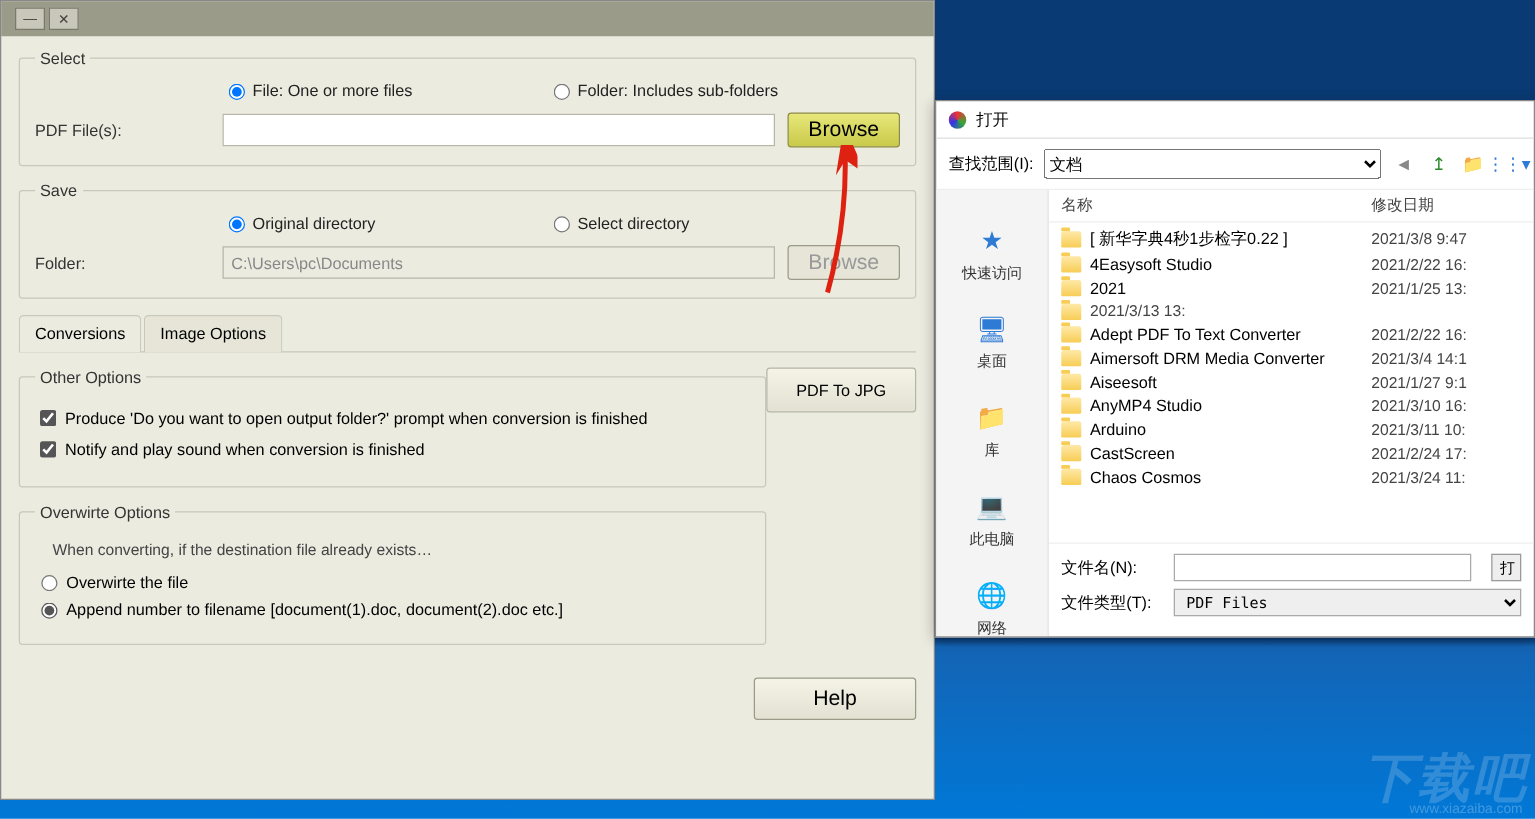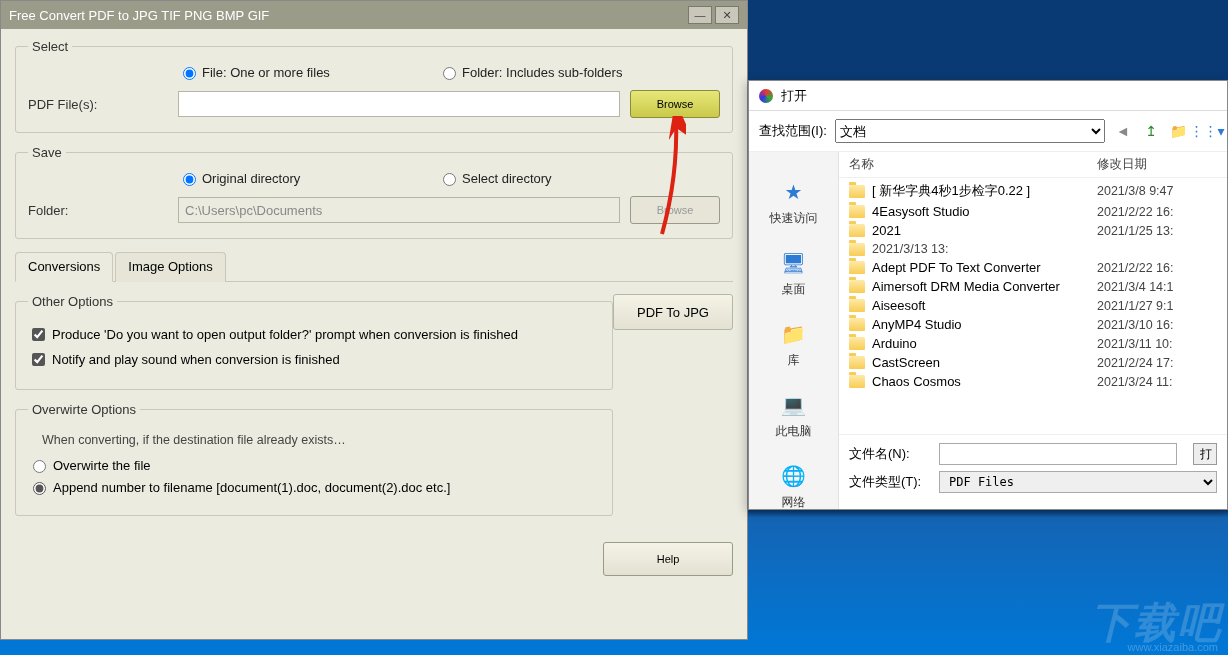--- a/index.html
+++ b/index.html
@@ -19,21 +19,21 @@
                  padding:10px 12px 14px; position:relative; }
   fieldset.grp > legend { padding:0 4px; font-size:13px; color:#333; }
   .row { display:flex; align-items:center; margin-top:10px; }
   .lbl { font-size:13px; color:#333; width:150px; }
   .radio { display:flex; align-items:center; font-size:13px; color:#222; }
   .radio input { margin-right:6px; }
   .txt { flex:1; height:26px; border:1px solid #b7b6a6; background:#fff;
          font-size:13px; padding:0 6px; }
   .txt[disabled] { background:#ecebe0; color:#888; }
   .btn { height:28px; min-width:90px; border:1px solid #9a9a86;
-         border-radius:3px; font-size:11px; cursor:pointer;
+         border-radius:3px; font-size:17px; cursor:pointer;
          background:linear-gradient(#f4f3e6,#e2e1d2); margin-left:10px; }
   .btn.primary { background:linear-gradient(#e7e77a,#c9c94a); border-color:#8b8b3a;
                  font-weight:500; }
   .btn[disabled]{ color:#999; background:#e6e5d8; cursor:default; }
   .tabs { display:flex; border-bottom:1px solid #c9c8ba; margin-bottom:12px; }
   .tab { padding:6px 12px 7px; font-size:13px; border:1px solid #c9c8ba;
          border-bottom:none; background:#e6e5d8; border-radius:4px 4px 0 0;
          margin-right:2px; cursor:pointer; position:relative; top:1px; }
   .tab.active { background:#ecebe0; border-bottom:1px solid #ecebe0; }
   .body-row { display:flex; }
@@ -97,21 +97,20 @@
                color:rgba(255,255,255,.18); font-weight:700; font-style:italic;
                letter-spacing:2px; pointer-events:none; }
   .wm-sub { position:absolute; right:10px; bottom:2px; font-size:11px;
             color:rgba(255,255,255,.25); }
 </style>
 </head>
 <body>
 
 <div class="app">
   <div class="titlebar">
-    <span class="title-txt">Free Convert PDF to JPG TIF PNG BMP GIF</span>
     <div class="win-btn">—</div>
     <div class="win-btn">✕</div>
   </div>
   <div class="content">
 
     <fieldset class="grp">
       <legend>Select</legend>
       <div class="row" style="margin-top:0;">
         <span class="lbl"></span>
         <label class="radio" style="width:260px;">

